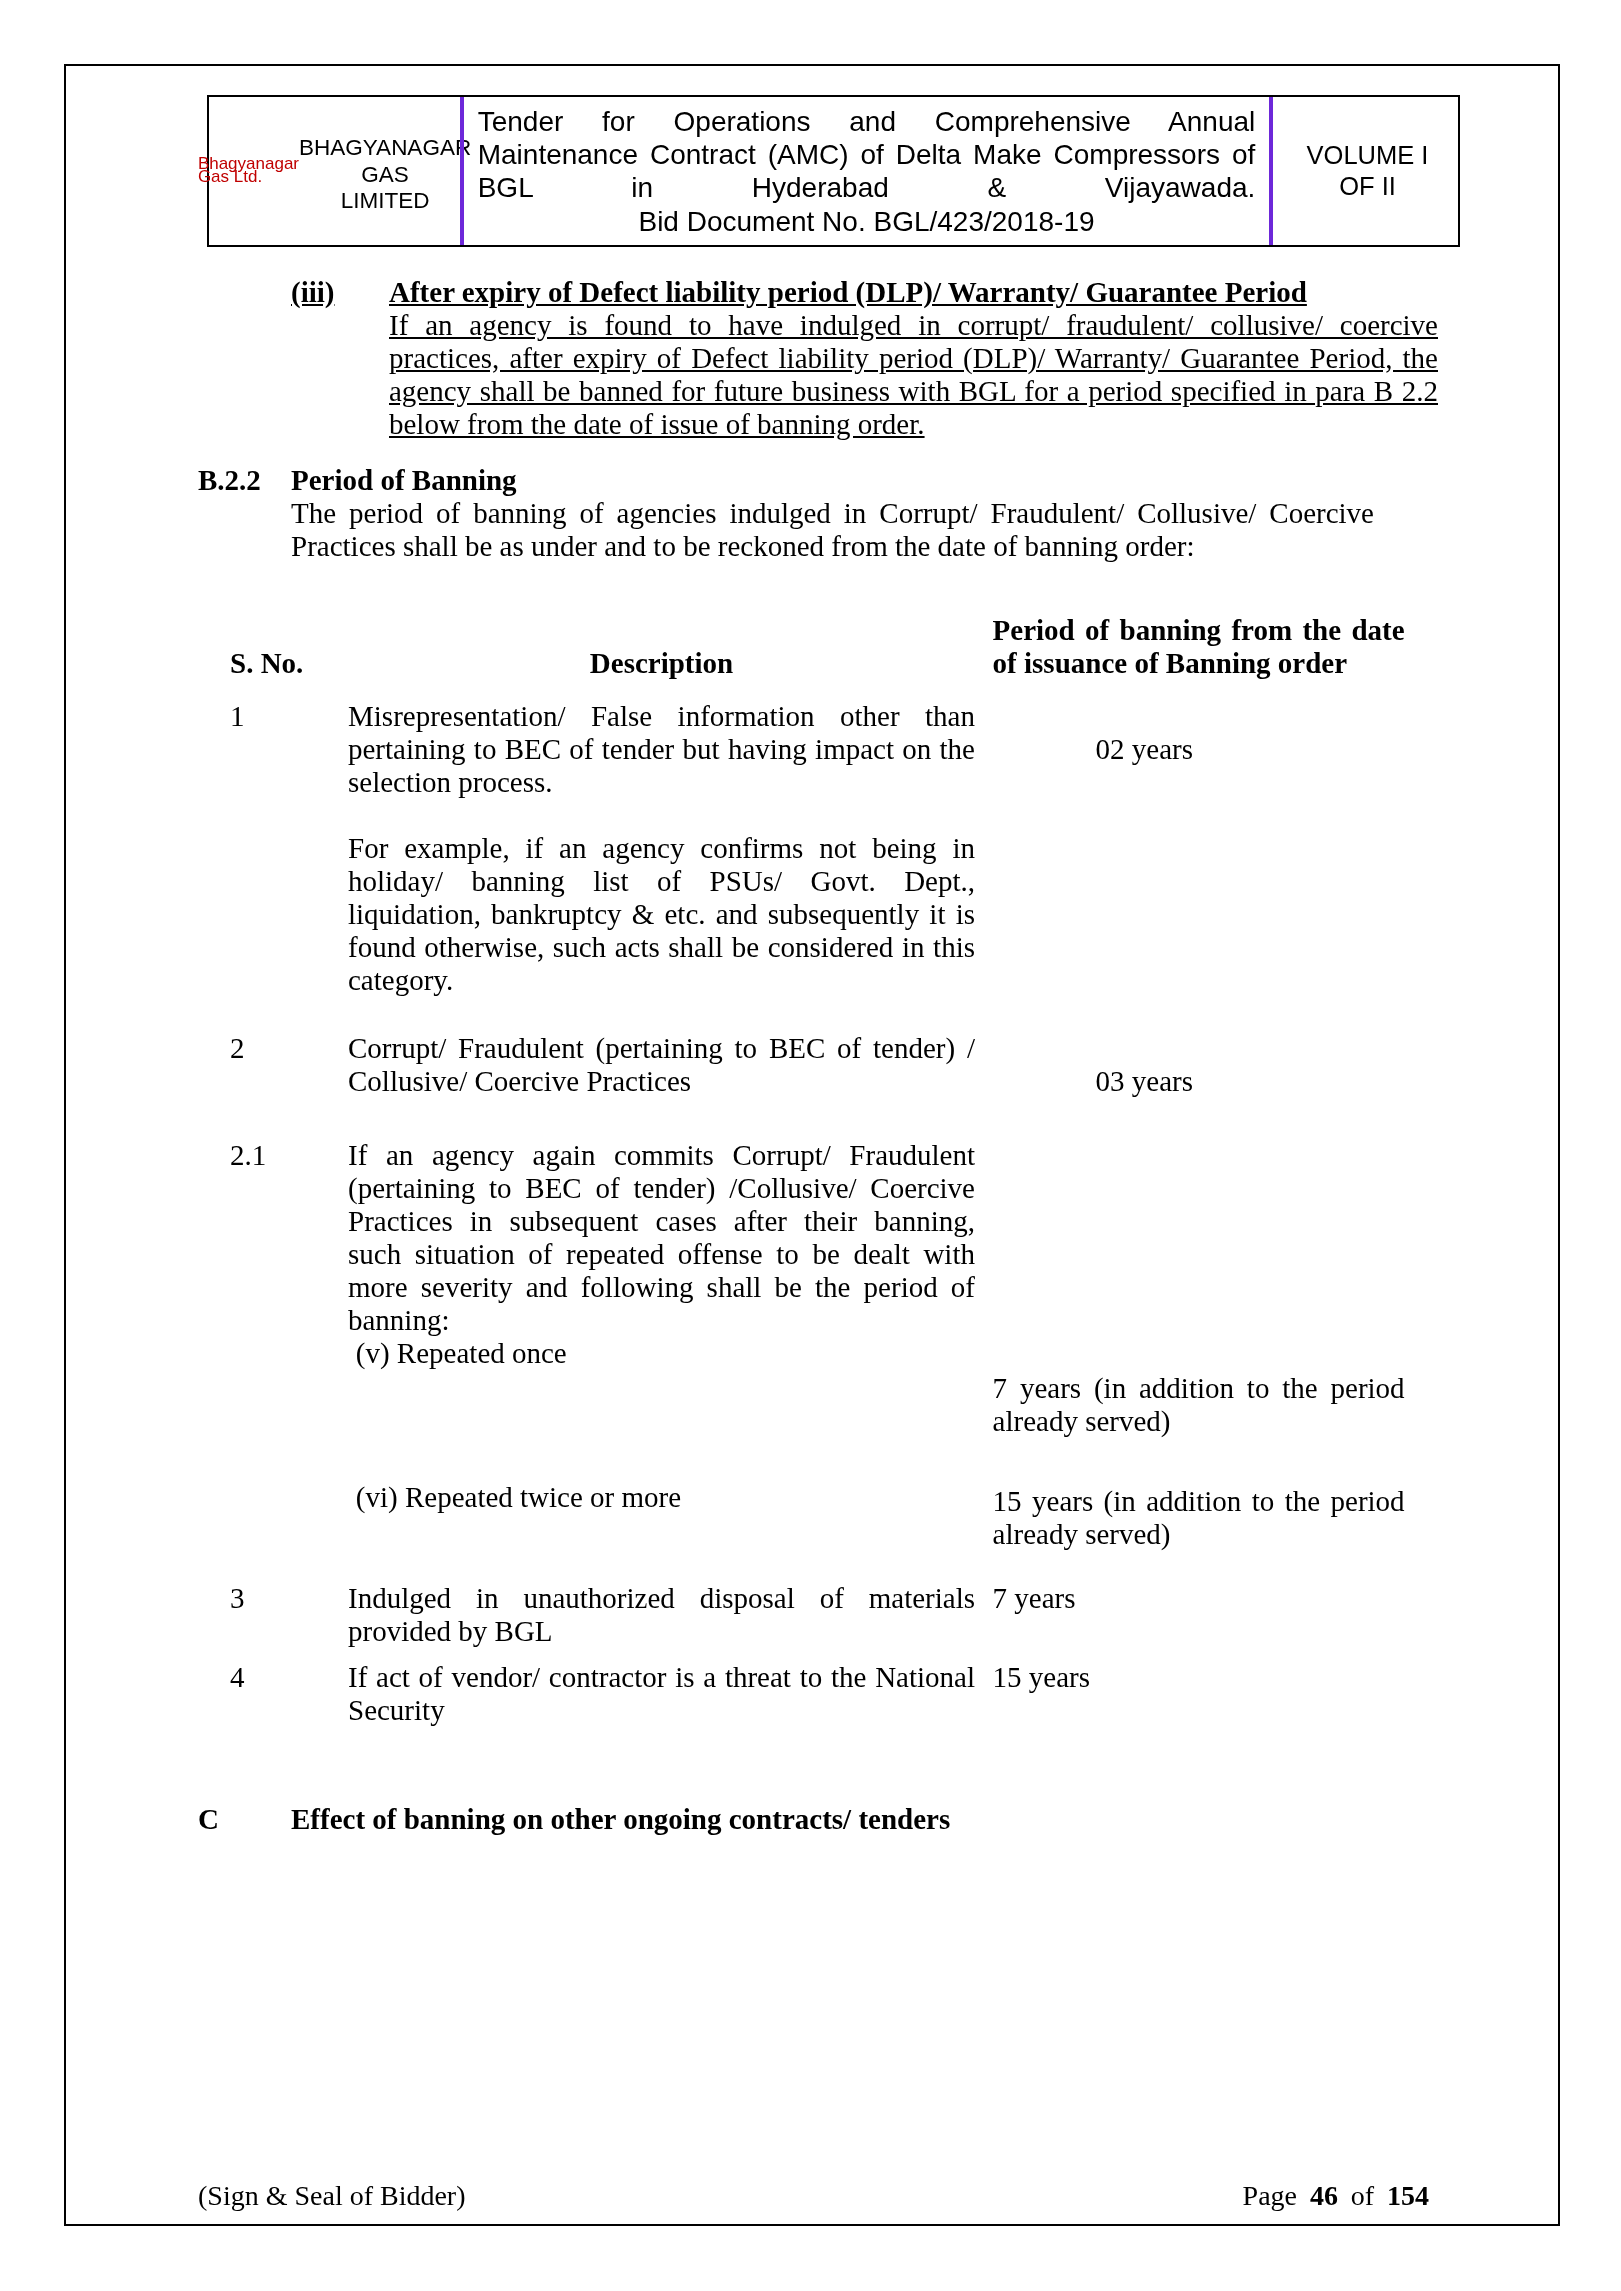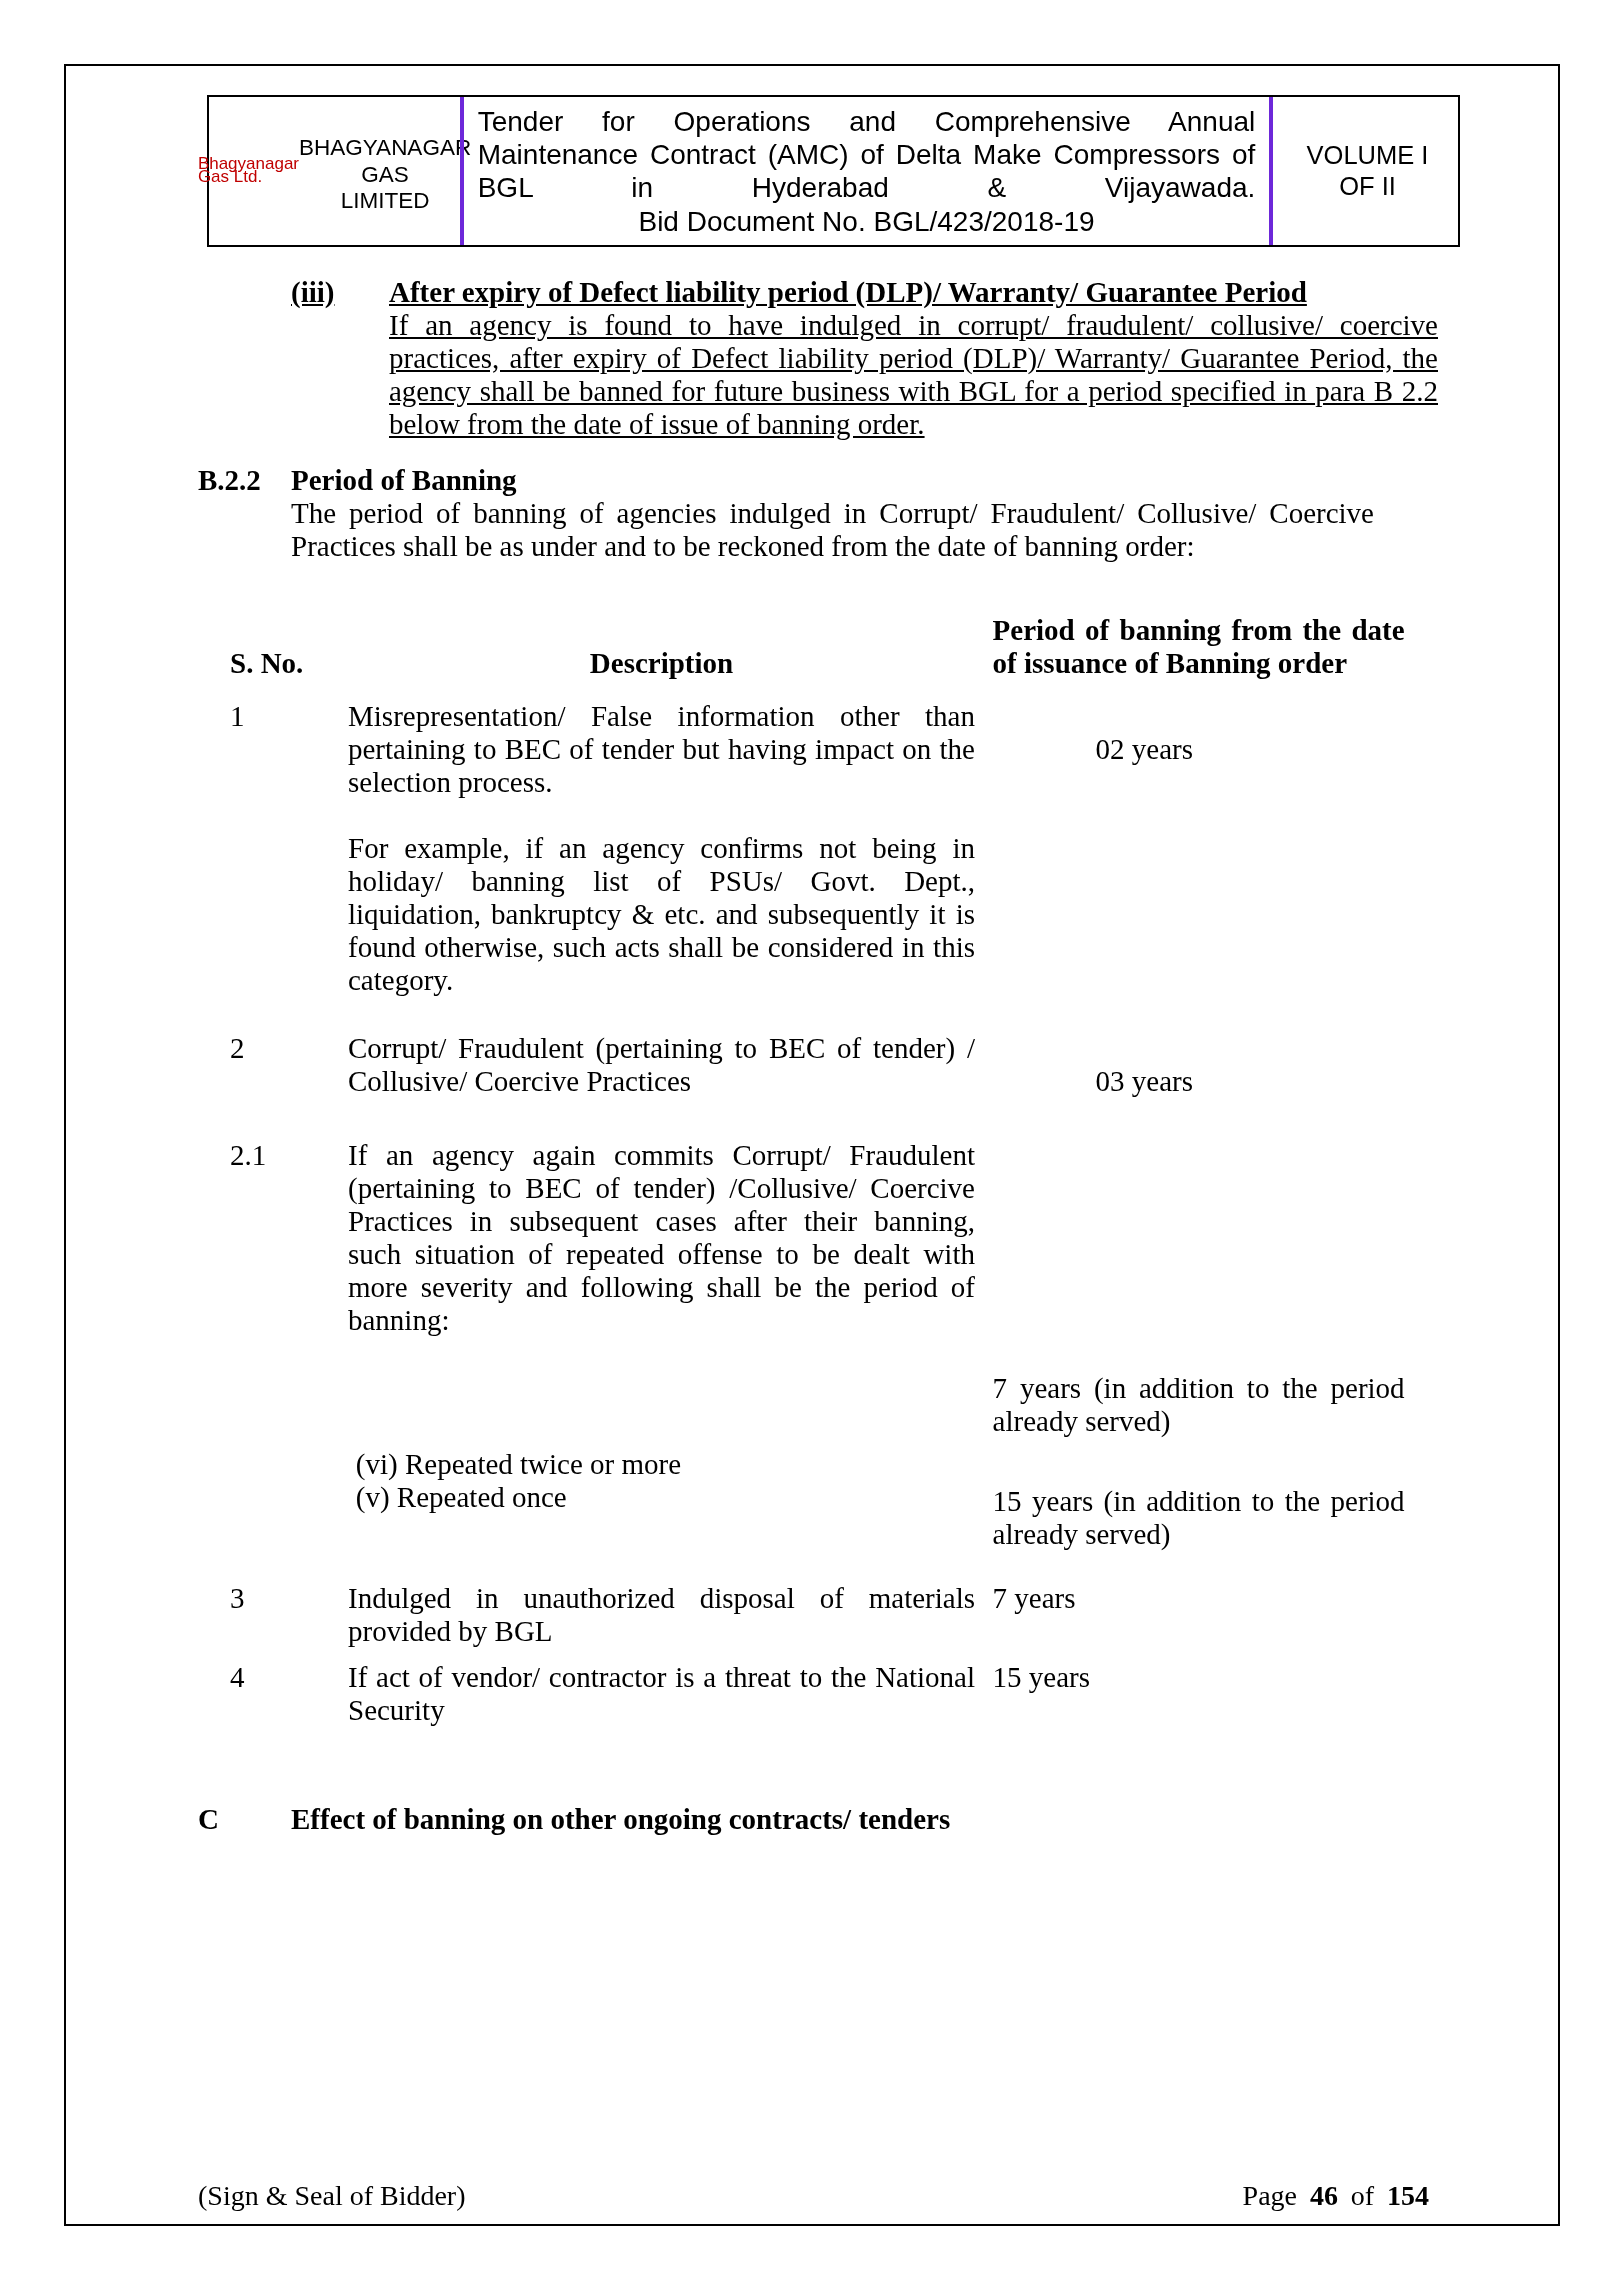--- a/index.html
+++ b/index.html
@@ -167,22 +167,22 @@
       <div class="trow row-2">
         <div class="c-sno">2</div>
         <div class="c-desc">Corrupt/ Fraudulent (pertaining to BEC of tender) / Collusive/ Coercive Practices</div>
         <div class="c-period">03 years</div>
       </div>
 
       <div class="trow row-21">
         <div class="c-sno">2.1</div>
         <div class="c-desc">
           <p>If an agency again commits Corrupt/ Fraudulent (pertaining to BEC of tender) /Collusive/ Coercive Practices in subsequent cases after their banning, such situation of repeated offense to be dealt with more severity and following shall be the period of banning:</p>
+          <div class="sub-label">(v)  Repeated once</div>
           <div class="sub-label sub-label-2">(vi) Repeated twice or more</div>
-          <div class="sub-label">(v)  Repeated once</div>
         </div>
         <div class="c-period">
           <div class="period-block">7 years (in addition to the period already served)</div>
           <div class="period-block period-block-2">15 years (in addition to the period already served)</div>
         </div>
       </div>
 
       <div class="trow row-3">
         <div class="c-sno">3</div>
         <div class="c-desc">Indulged in unauthorized disposal of materials provided by BGL</div>

